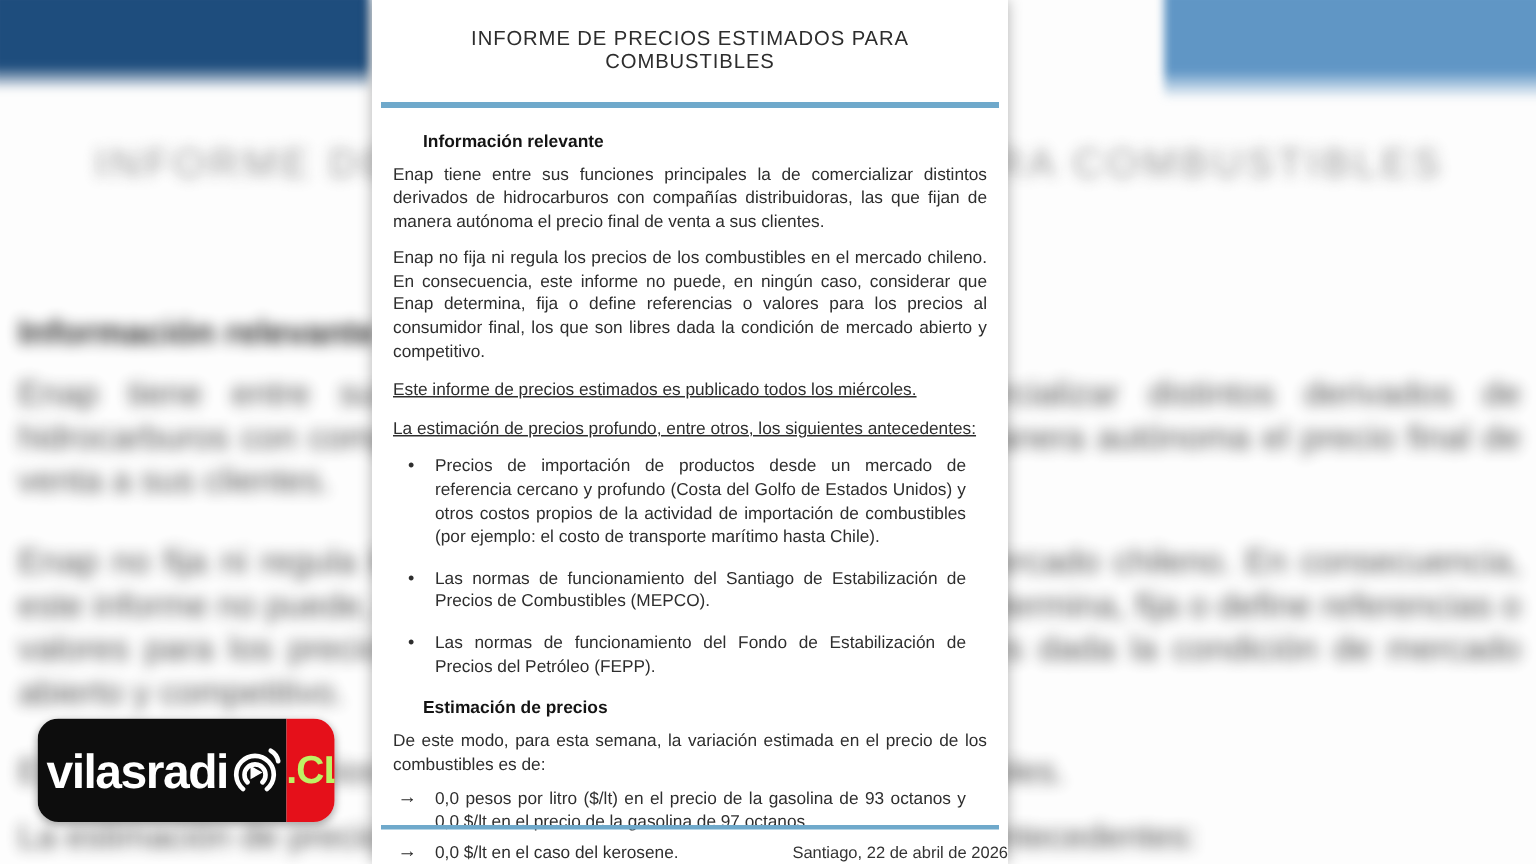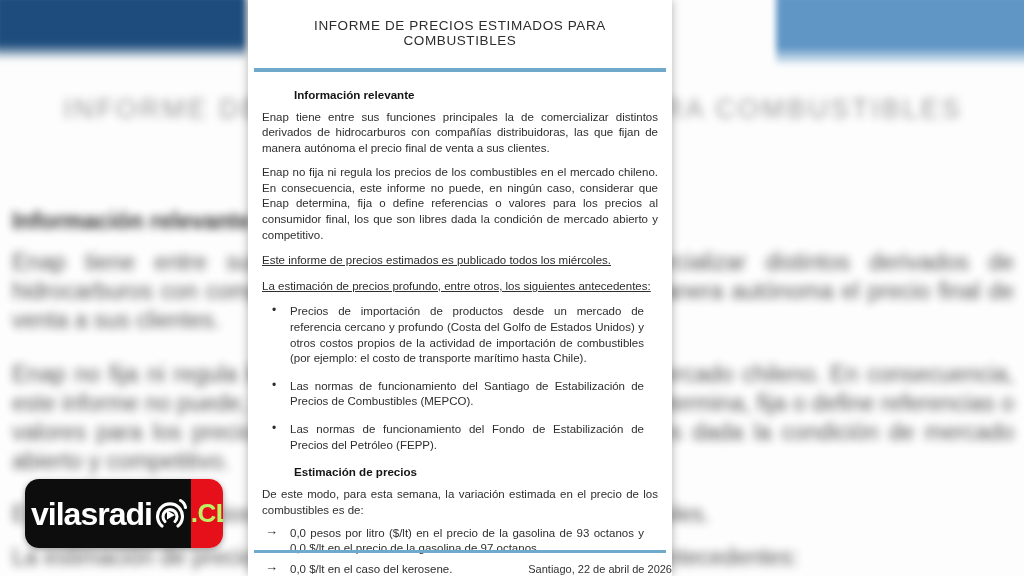--- a/index.html
+++ b/index.html
@@ -38,21 +38,21 @@
   
   .doc{
     position:absolute;left:248px;top:0;width:424px;height:576px;background:#ffffff;
     box-shadow:0 0 9px rgba(0,0,0,.30);z-index:2;color:#2e2e2e;
   }
   .doc-title{
     margin:18px 14px 0;text-align:center;font-size:13.5px;letter-spacing:.6px;
     color:#2d2d2d;font-weight:normal;
   }
   .hr{height:3.5px;background:#6fa9cb;margin:20px 6px 0;}
-  .sec-h{margin:16px 26px 0;font-size:11.6px;font-weight:bold;color:#141414;padding-left:20px;}
+  .sec-h{margin:16px 14px 0;font-size:11.6px;font-weight:bold;color:#141414;padding-left:20px;}
   .doc p{margin:9px 14px 0;font-size:11.5px;line-height:15.6px;text-align:justify;}
   .doc p.mt10{margin-top:10px;text-decoration:underline;}
   ul.dots{list-style:none;margin:10px 14px 0 0;padding:0 14px 0 42px;}
   ul.dots li{position:relative;font-size:11.5px;line-height:15.6px;text-align:justify;margin-bottom:12px;}
   ul.dots li .dot{position:absolute;left:-18px;top:-1px;font-size:12px;}
   ul.arrows{list-style:none;margin:8px 14px 0 0;padding:0 14px 0 42px;}
   ul.arrows li{position:relative;font-size:11.5px;line-height:14.2px;text-align:justify;margin-bottom:7px;}
   ul.arrows li .arw{position:absolute;left:-25px;top:-2px;font-size:13px;font-weight:bold;color:#2a2a2a;}
   .hr-bottom{position:absolute;left:6px;right:6px;bottom:23px;height:3.5px;background:#6fa9cb;}
   .footer-date{position:absolute;left:0;right:0;bottom:1px;text-align:right;

